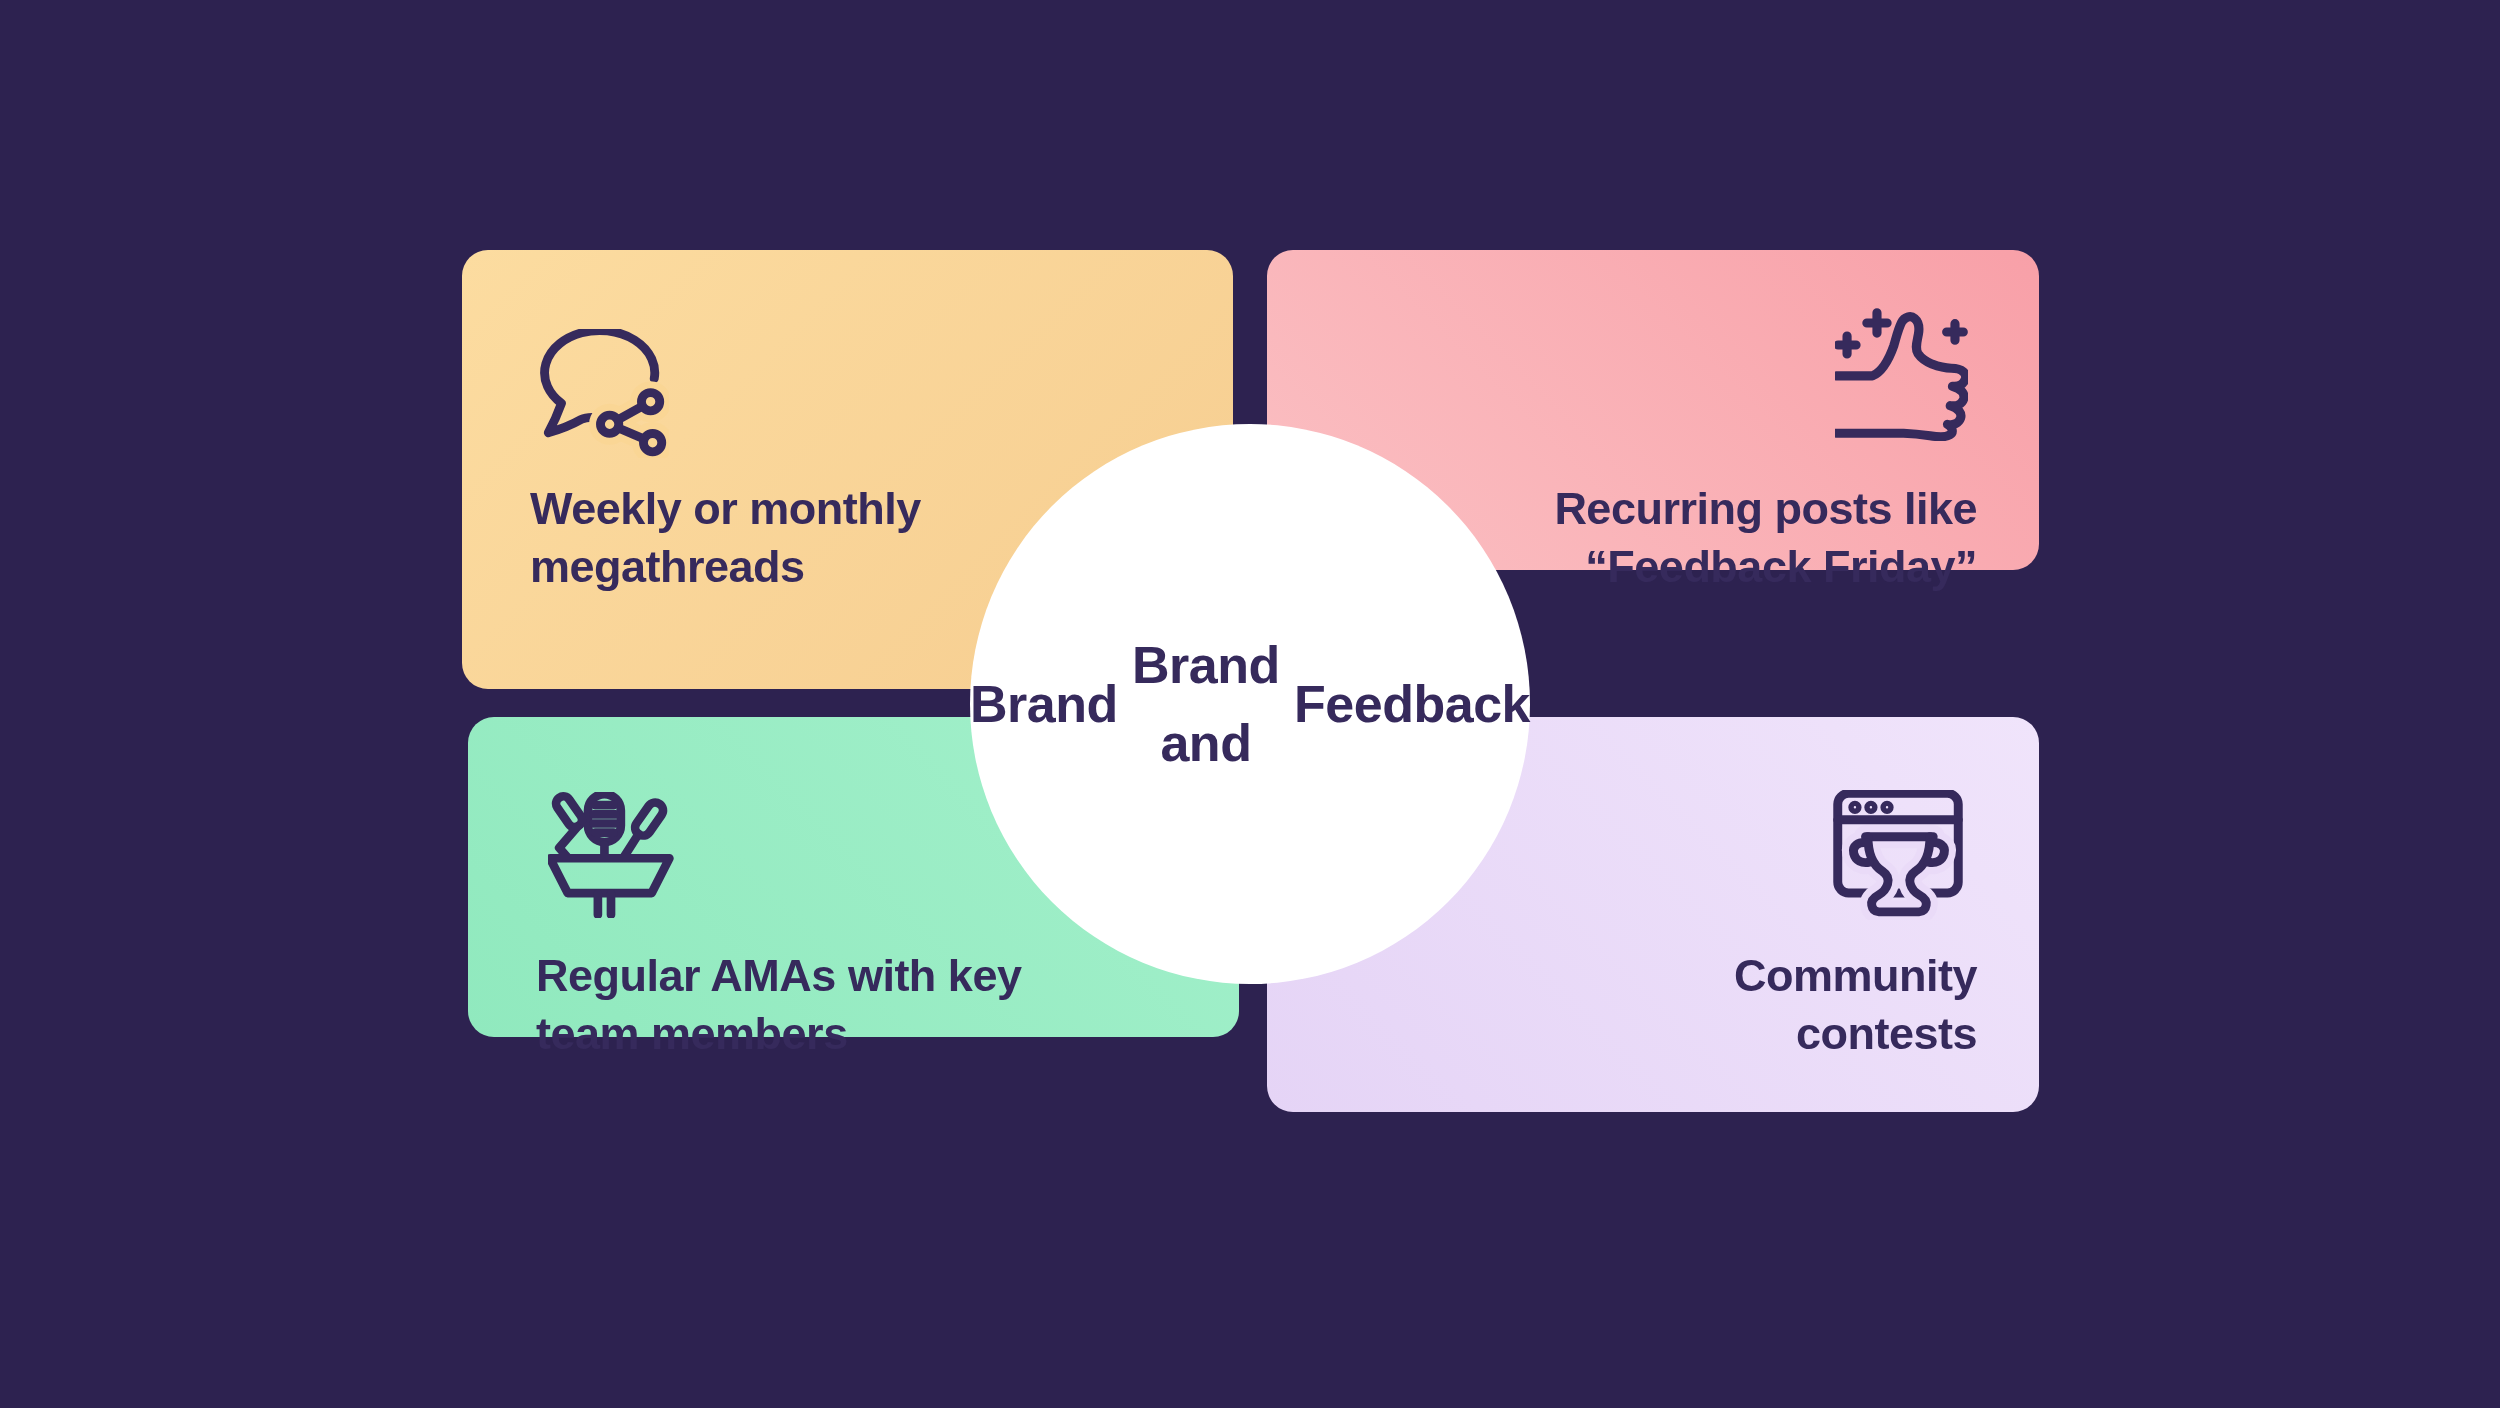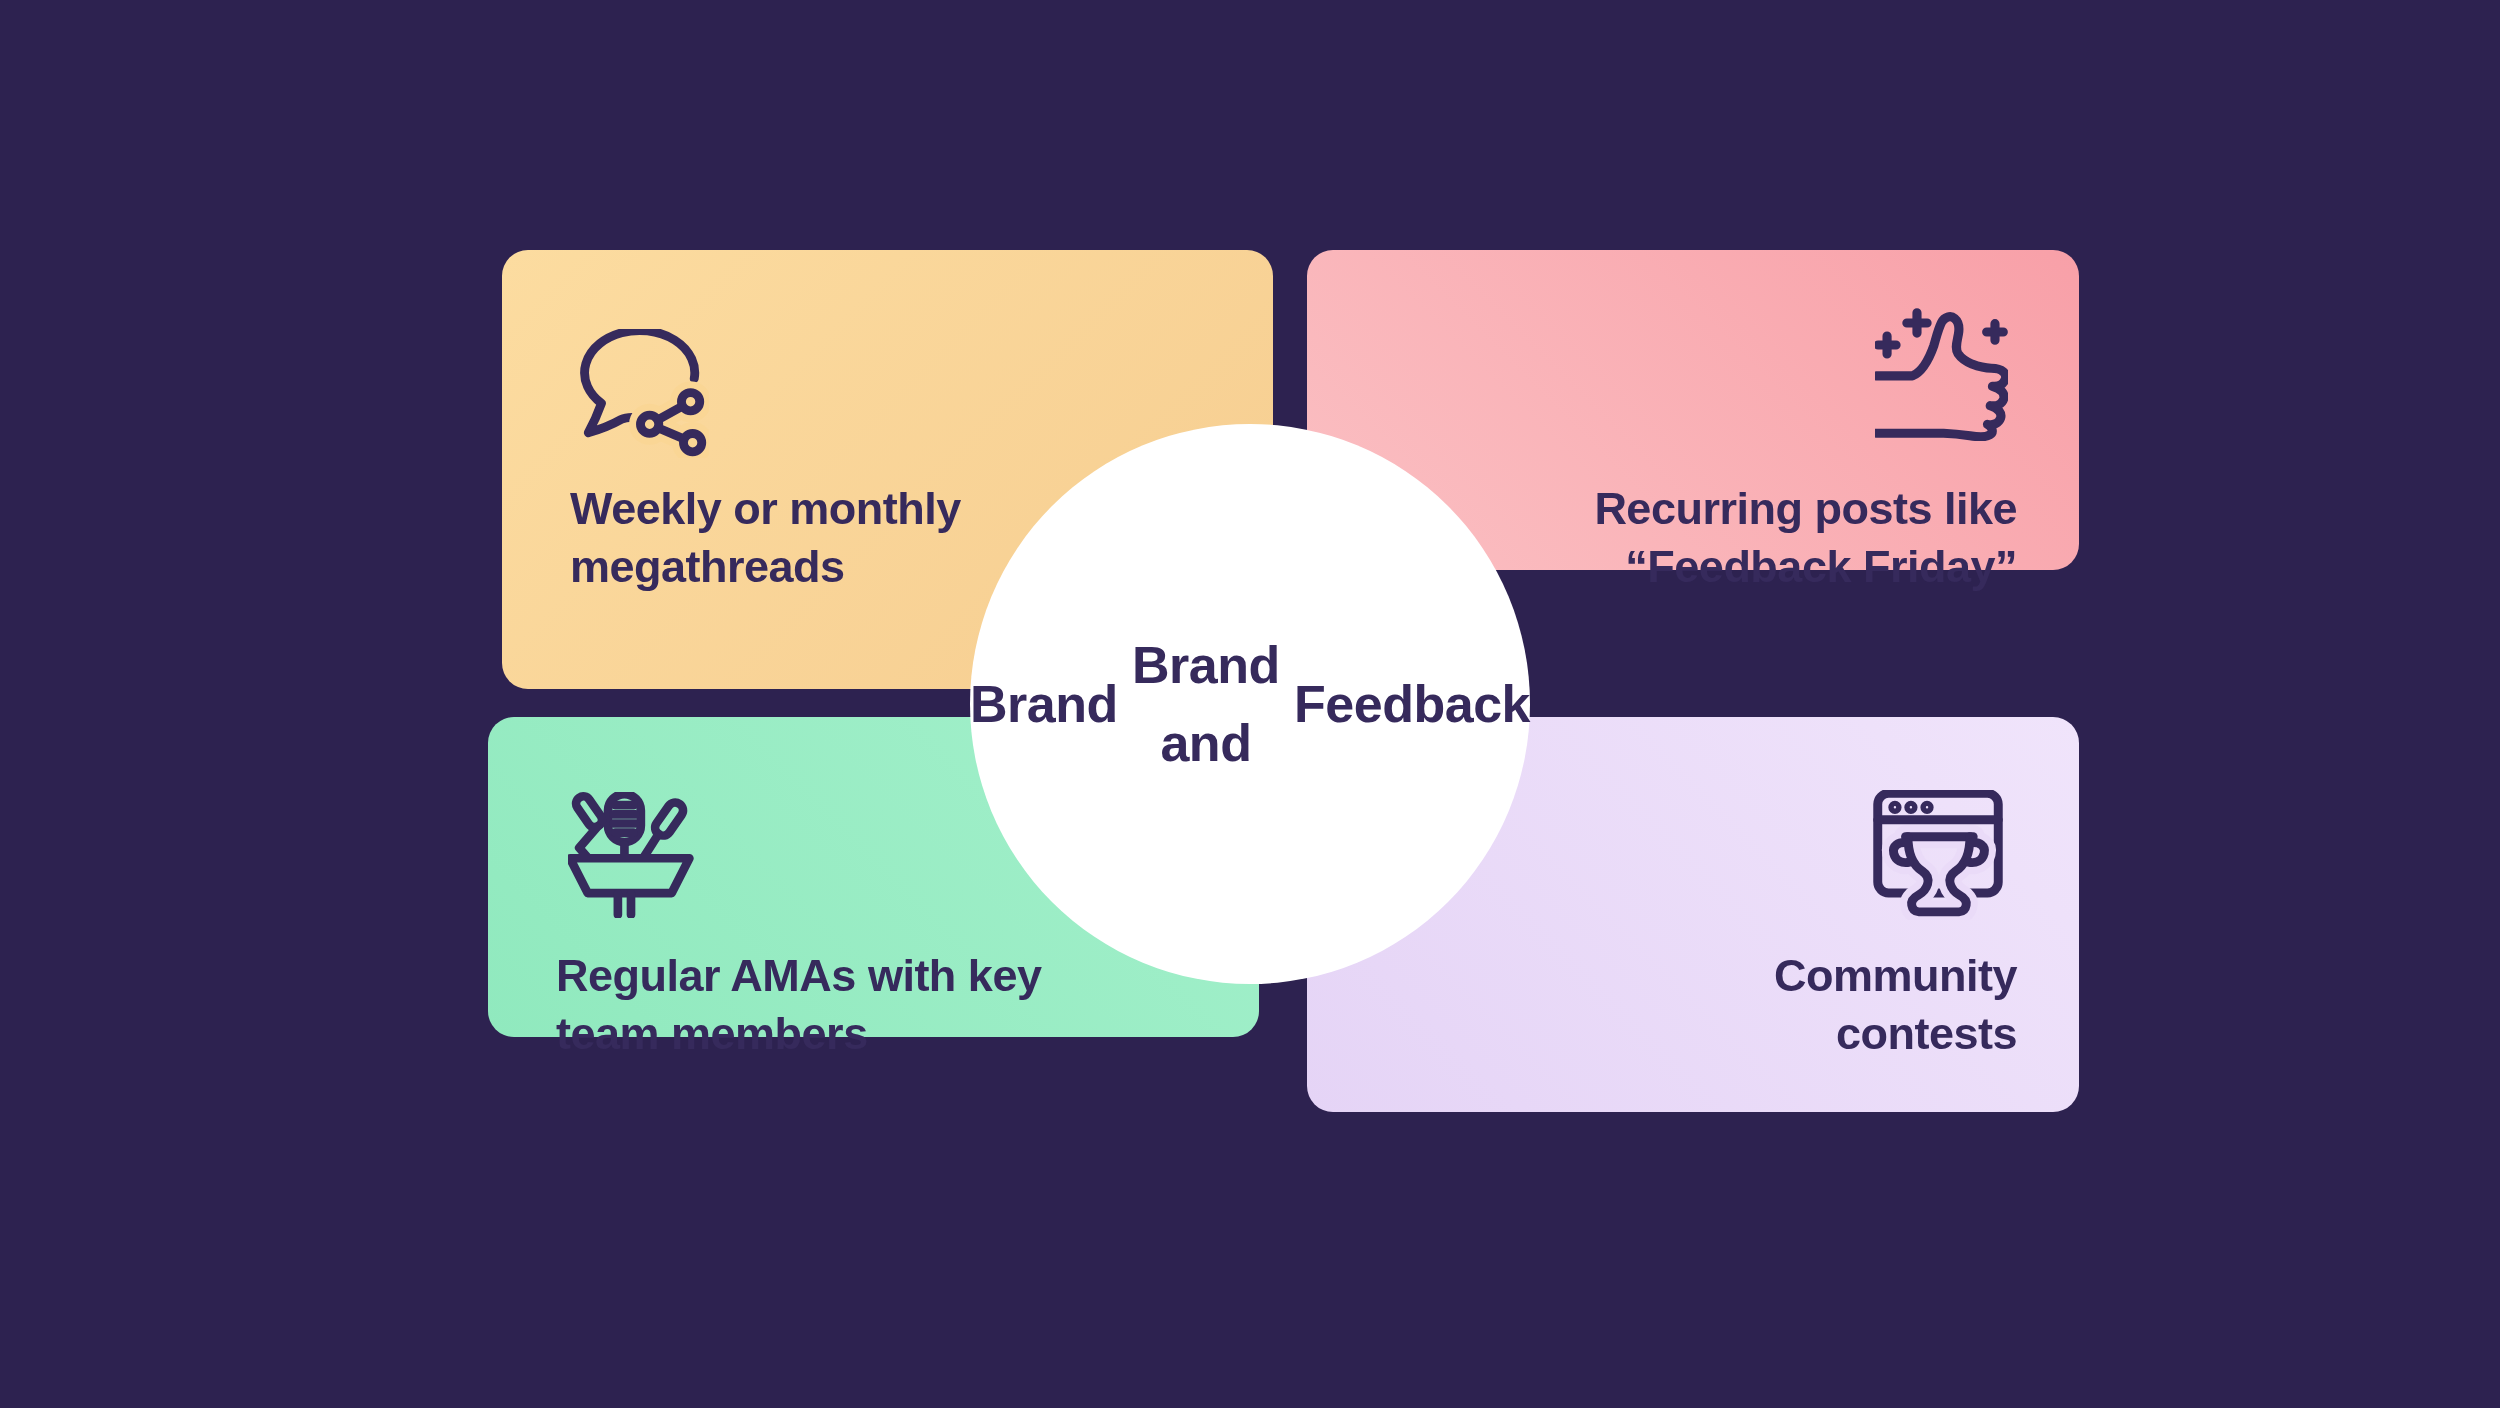--- a/index.html
+++ b/index.html
@@ -1,25 +1,25 @@
 <!DOCTYPE html>
 <html><head>
 <meta charset="utf-8">
 <style>
   html,body{margin:0;padding:0;background:#2D2250;}
   .canvas{
     position:relative;width:2500px;height:1408px;background:#2D2250;
     font-family:"Liberation Sans", sans-serif;overflow:hidden;
   }
   .card{
-    position:absolute;border-radius:26px;margin-left:40px;
+    position:absolute;border-radius:26px;
   }
   .card-tl{left:462px;top:250px;width:771px;height:439px;}
   .card-tr{left:1267px;top:250px;width:772px;height:320px;}
-  .card-bl{left:448px;top:717px;width:771px;height:320px;}
+  .card-bl{left:468px;top:717px;width:771px;height:320px;}
   .card-br{left:1267px;top:717px;width:772px;height:395px;}
   .card-label{
     position:absolute;font-weight:700;font-size:45px;line-height:58px;
     color:#362A5C;letter-spacing:-0.5px;
   }
   .label-left{left:68px;top:230px;width:520px;text-align:left;}
   .label-right{right:62px;top:230px;width:540px;text-align:right;}
   .label-narrow{width:340px;}
   .icon{position:absolute;}
   .icon-tl{left:78px;top:79px;width:129px;height:129px;}

